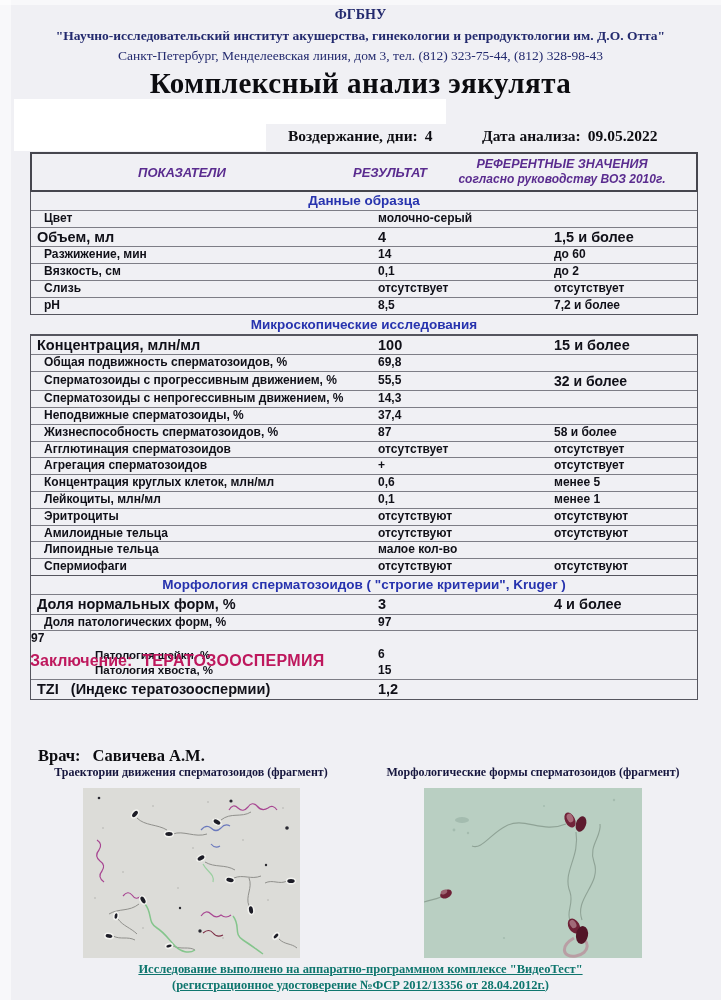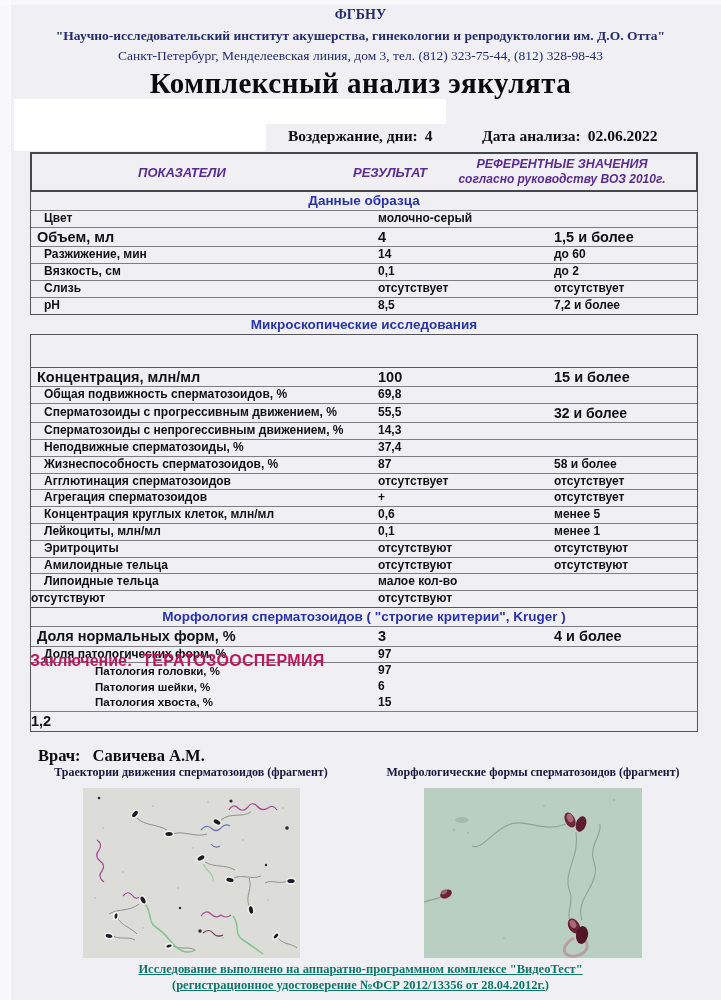--- a/index.html
+++ b/index.html
@@ -37,21 +37,21 @@
   .th1 { left:10px;  width:280px; }
   .th2 { left:288px; width:140px; }
   .th3 { left:398px; width:264px; font-size:12.5px; line-height:1.2; }
   .th3 .l2 { font-size:12px; font-weight:700; }
 
   .box { border:1.5px solid #55555e; margin-top:-1px; background:transparent; }
   .sect-title { text-align:center; color:#2733ae; font-weight:700; font-size:13.5px; padding:1px 0 2px; }
   .sect-title.band { padding:2px 0 3px; }
   .row { display:grid; grid-template-columns:347px 176px 1fr; align-items:center;
          border-top:1px solid #7d7d86; padding:1px 0; }
-  .box > .row:first-child { border-top:1.5px solid #55555e;margin-top:32px; }
+  .box > .row:first-child { border-top:1.5px solid #55555e; }
   .box > .sect-title + .row { border-top:1px solid #7d7d86; }
   .row.nosep { border-top:none; }
   .lbl { font-weight:700; font-size:12px; padding-left:13px; line-height:1.15; }
   .res, .ref { font-weight:700; font-size:12px; line-height:1.15; }
   .row.em .lbl { font-size:14.5px; padding-left:6px; }
   .row.em .res, .row.em .ref { font-size:14.5px; }
   .lbl.ind2 { padding-left:64px; font-size:11.5px; }
   .ref.refem { font-size:14px; }
 
   
@@ -85,21 +85,21 @@
     <div class="report-title">Комплексный анализ эякулята</div>
   </div>
 
   <div class="redact redact-1"></div>
   <div class="redact redact-2"></div>
 
   <div class="meta meta-abst">
     <span>Воздержание, дни:</span><span class="val">4</span>
   </div>
   <div class="meta meta-date">
-    <span>Дата анализа:</span><span class="val">02.06.2022</span>
+    <span>Дата анализа:</span><span class="val">09.05.2022</span>
   </div>
 
   <div class="rtable">
     <div class="thead">
       <div class="th th1">ПОКАЗАТЕЛИ</div>
       <div class="th th2">РЕЗУЛЬТАТ</div>
       <div class="th th3">
         <span>РЕФЕРЕНТНЫЕ ЗНАЧЕНИЯ</span>
         <span class="l2">согласно руководству ВОЗ 2010г.</span>
       </div>
@@ -199,52 +199,53 @@
             <span class="lbl">Амилоидные тельца</span>
             <span class="res">отсутствуют</span>
             <span class="ref">отсутствуют</span>
           </div>
           <div class="row">
             <span class="lbl">Липоидные тельца</span>
             <span class="res">малое кол-во</span>
             <span class="ref"></span>
           </div>
           <div class="row">
+            <span class="lbl">Спермиофаги</span>
             <span class="res">отсутствуют</span>
             <span class="ref">отсутствуют</span>
           </div>
         </div>
         <div class="box">
           <div class="sect-title">Морфология сперматозоидов ( "строгие критерии", Kruger )</div>
           <div class="row em">
             <span class="lbl">Доля нормальных форм, %</span>
             <span class="res">3</span>
             <span class="ref">4 и более</span>
           </div>
           <div class="row">
             <span class="lbl">Доля патологических форм, %</span>
             <span class="res">97</span>
             <span class="ref"></span>
           </div>
           <div class="row">
-            <span class="lbl ind2">Патология головки, %</span>
             <span class="res">97</span>
             <span class="ref"></span>
           </div>
           <div class="row nosep">
             <span class="lbl ind2">Патология шейки, %</span>
             <span class="res">6</span>
             <span class="ref"></span>
           </div>
           <div class="row nosep">
             <span class="lbl ind2">Патология хвоста, %</span>
             <span class="res">15</span>
             <span class="ref"></span>
           </div>
           <div class="row em">
+            <span class="lbl">TZI&nbsp;&nbsp; (Индекс тератозооспермии)</span>
             <span class="res">1,2</span>
             <span class="ref"></span>
           </div>
         </div>
       </div>
   </div>
 
   <div class="conclusion">
     <span>Заключение:</span><span class="val">ТЕРАТОЗООСПЕРМИЯ</span>
   </div>

